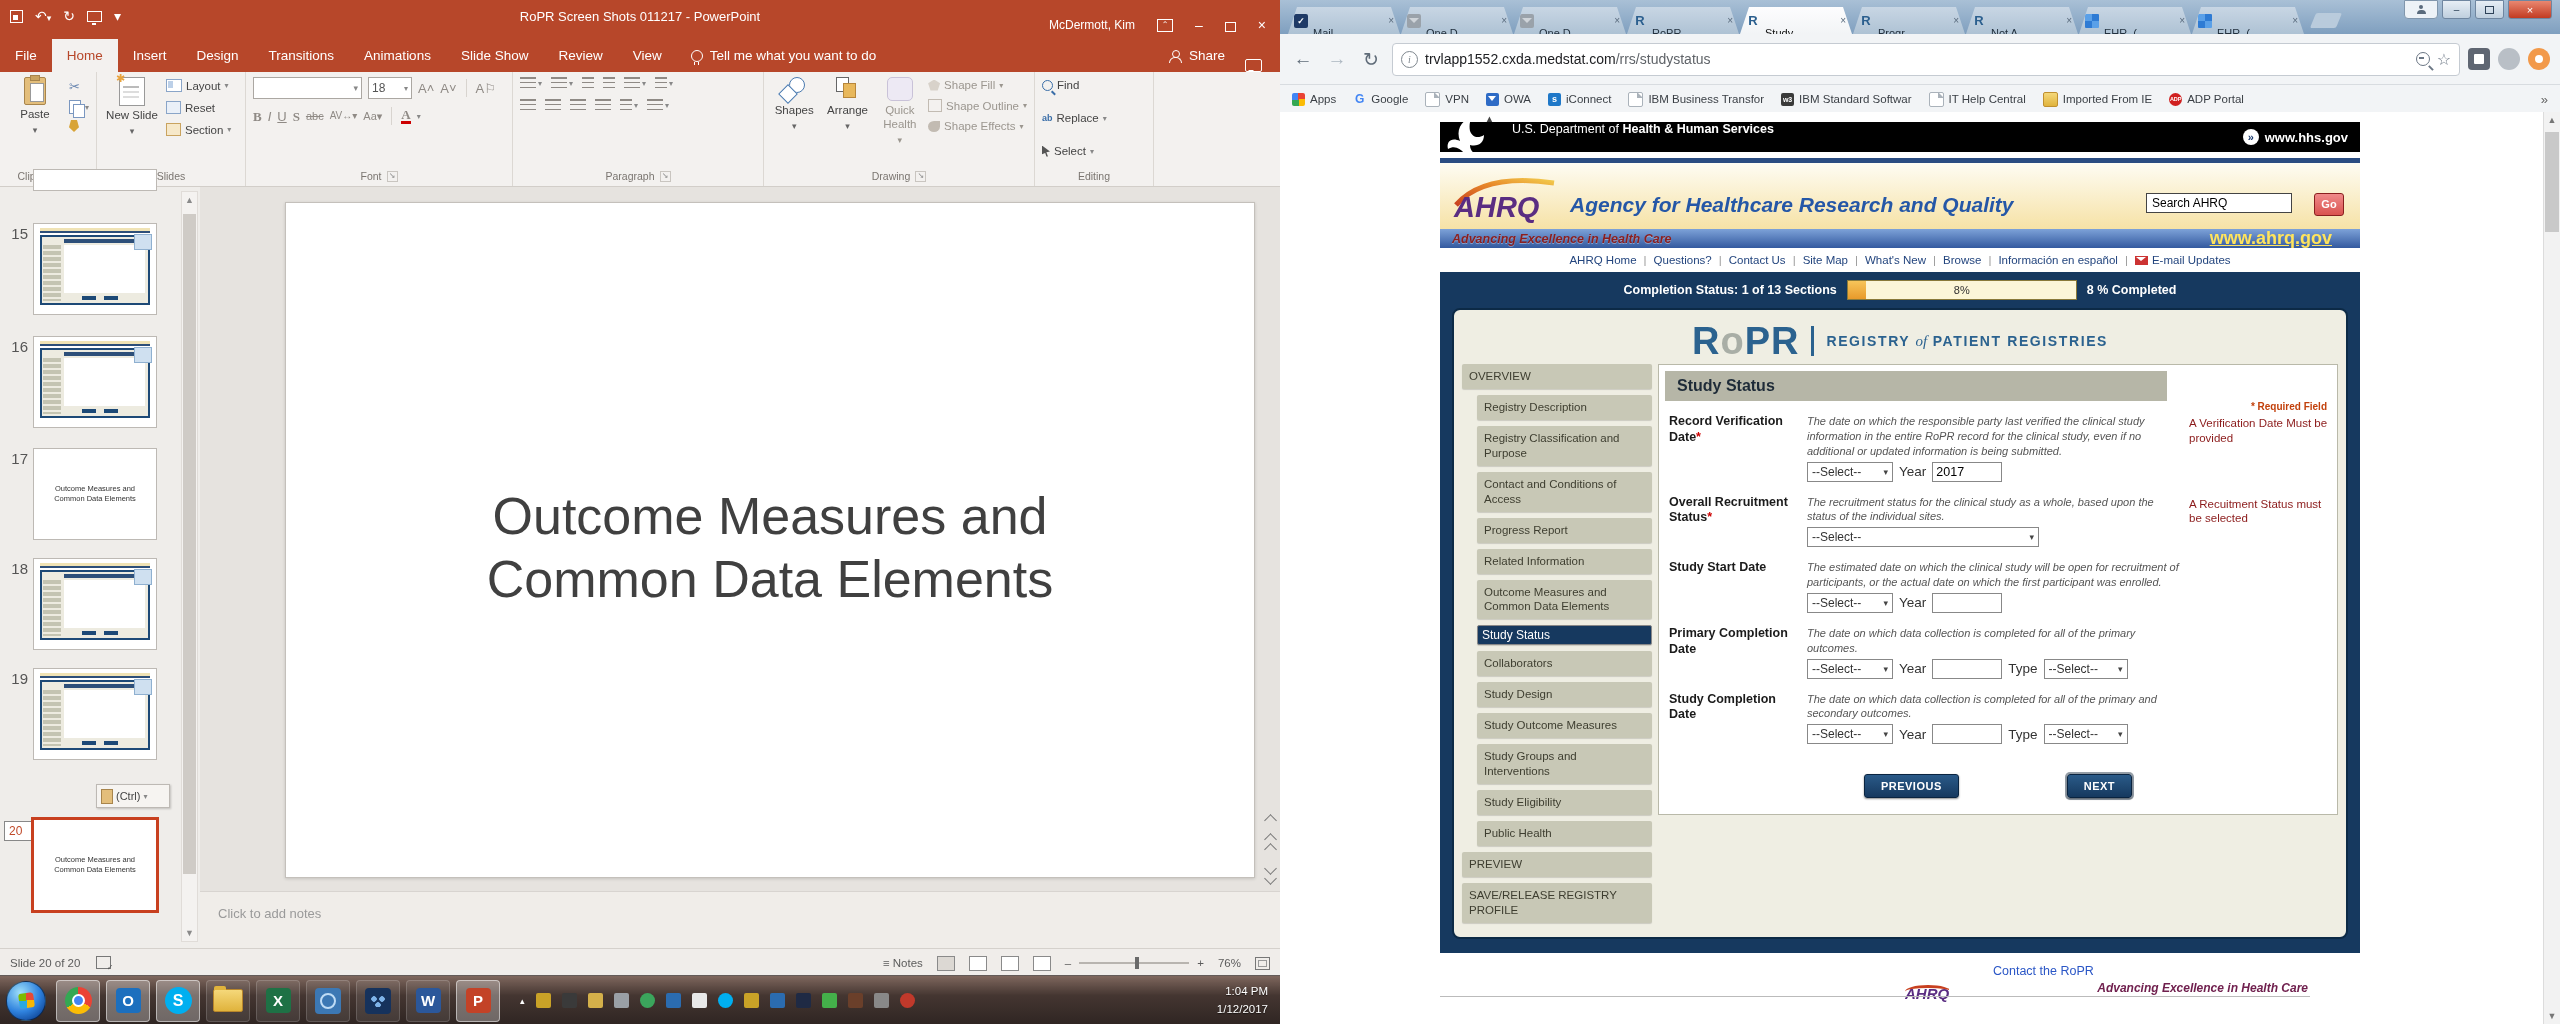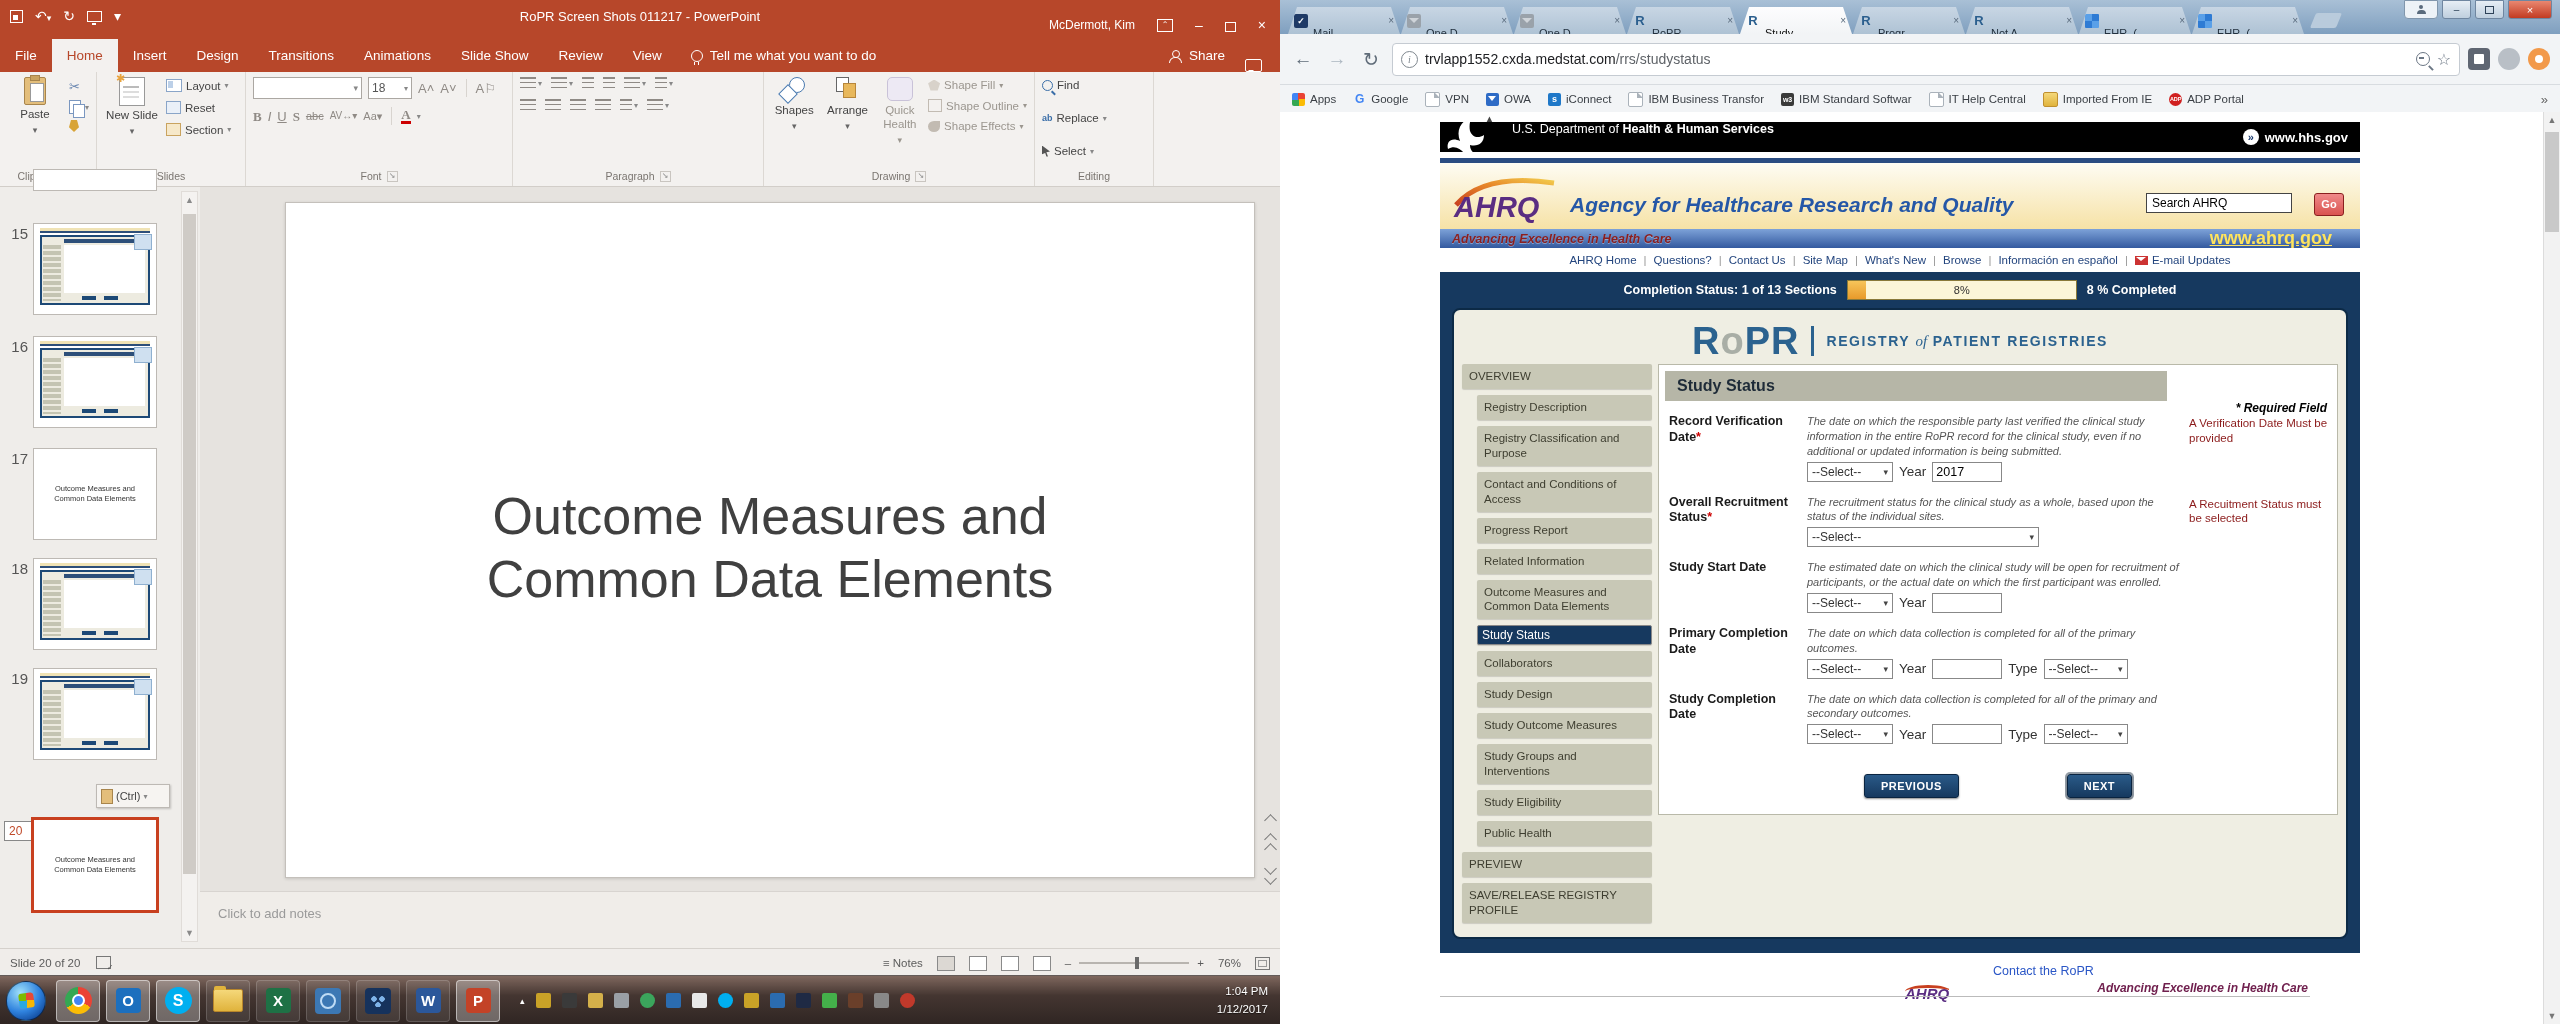--- a/index.html
+++ b/index.html
@@ -247,21 +247,21 @@
   .ropr-div{width:3px;height:30px;background:#2B628F;}
   .ropr-tag{font-size:14px;font-weight:bold;letter-spacing:1.6px;color:#2B628F;}
   .ropr-tag .of{font-family:"Liberation Serif",serif;font-style:italic;text-transform:lowercase;letter-spacing:0;font-weight:normal;font-size:15px;}
   .card-row{display:flex;}
   .snav{width:190px;display:flex;flex-direction:column;gap:6px;flex:0 0 auto;}
   .snav-item{background:#C8C8B6;color:#3E3E30;font-size:11.5px;line-height:1.3;padding:5px 7px;border-radius:2px;box-shadow:0 1px 1px rgba(0,0,0,.15);}
   .snav-item.lvl1{margin-left:15px;}
   .snav-item.sel{background:#16395F;color:#fff;}
   .fpanel{flex:1;margin-left:6px;background:#fff;border:1px solid #B9B9A9;position:relative;padding-bottom:16px;align-self:flex-start;}
   .fheader{width:74%;background:#B6B6A7;color:#1E2B38;font-weight:bold;font-size:16px;padding:6px 12px;margin:6px 0 2px 6px;box-sizing:border-box;}
-  .req-field{position:absolute;right:10px;top:36px;color:#000000;font-weight:bold;font-size:12px;font-style:italic;}
+  .req-field{position:absolute;right:10px;top:36px;color:#c2410c;font-weight:bold;font-size:10px;}
   .frow{display:grid;grid-template-columns:128px 1fr 140px;padding:0 8px 0 10px;margin-top:13px;column-gap:10px;}
   .flabel{font-weight:bold;font-size:12.5px;color:#1b1b1b;line-height:1.25;}
   .req{color:#C00;}
   .fdesc{font-style:italic;font-size:11px;color:#555;line-height:1.35;margin-bottom:3px;}
   .fctrl{display:flex;align-items:center;gap:6px;}
   .sel{height:20px;min-width:86px;background:#fff;border:1px solid #888;display:flex;align-items:center;justify-content:space-between;font-size:12px;color:#333;padding:0 4px;box-sizing:border-box;}
   .sel .ar{font-size:9px;color:#444;margin-left:6px;}
   .sel.wide{min-width:232px;}
   .sel.small{min-width:84px;}
   .inl{font-size:13.5px;color:#333;}

